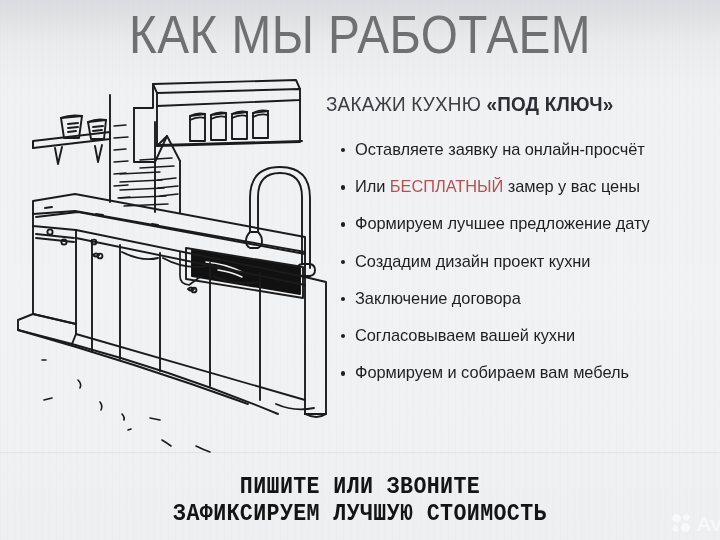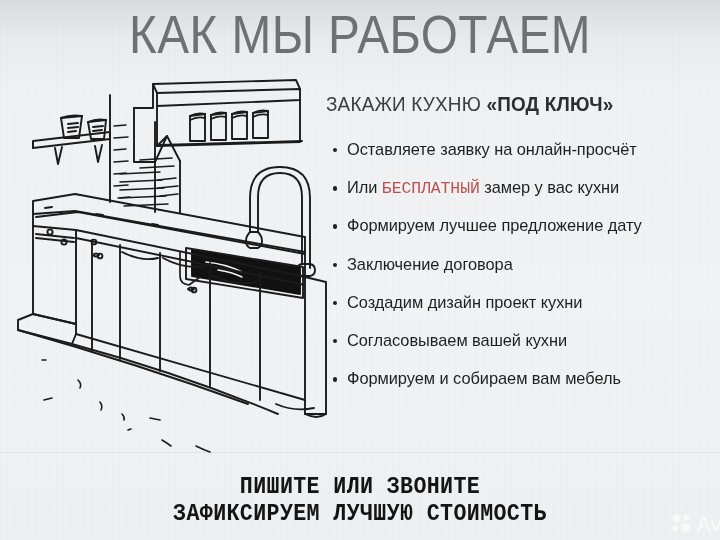--- a/index.html
+++ b/index.html
@@ -73,21 +73,21 @@
     transform: scaleX(0.97);
     transform-origin: 0 50%;
   }
   .subtitle .strong {
     font-weight: 700;
     color: #2b2e33;
   }
 
   ul.steps {
     list-style: none;
-    margin: 4px;
+    margin: 12px;
     padding: 0;
     margin-top: 24px;
   }
   ul.steps li {
     position: relative;
     padding-left: 17px;
     font-size: 16.4px;
     line-height: 19px;
     color: #1d1f22;
     margin-bottom: 18.2px;
@@ -99,21 +99,20 @@
     position: absolute;
     left: 3px;
     top: 8px;
     width: 4.4px;
     height: 4.4px;
     border-radius: 50%;
     background: #1d1f22;
   }
   ul.steps li .hl {
     color: #b9504e;
-    font-family: Liberation Mono, monospace;
   }
 
   
   .separator {
     position: absolute;
     left: 0;
     top: 452px;
     width: 720px;
     height: 1px;
     background: rgba(0,0,0,0.055);
@@ -339,24 +338,24 @@
       </g>
 
     </svg>
   </div>
 
   <div class="right-col">
     <div class="subtitle"><span>ЗАКАЖИ КУХНЮ </span><span class="strong">«ПОД КЛЮЧ»</span></div>
 
     <ul class="steps">
       <li><span>Оставляете заявку на онлайн-просчёт</span><span class="hl"></span><span></span></li>
-      <li><span>Или </span><span class="hl">БЕСПЛАТНЫЙ</span><span> замер у вас кухни</span></li>
+      <li><span>Или </span><span class="hl">БЕСПЛАТНЫЙ</span><span> замер у вас цены</span></li>
       <li><span>Формируем лучшее предложение дату</span><span class="hl"></span><span></span></li>
+      <li><span>Создадим дизайн проект кухни</span><span class="hl"></span><span></span></li>
       <li><span>Заключение договора</span><span class="hl"></span><span></span></li>
-      <li><span>Создадим дизайн проект кухни</span><span class="hl"></span><span></span></li>
       <li><span>Согласовываем вашей кухни</span><span class="hl"></span><span></span></li>
       <li><span>Формируем и собираем вам мебель</span><span class="hl"></span><span></span></li>
     </ul>
   </div>
 
   <div class="separator"></div>
 
   <div class="bottom-block">
     <div class="l1">ПИШИТЕ ИЛИ ЗВОНИТЕ</div>
     <div class="l2">ЗАФИКСИРУЕМ ЛУЧШУЮ СТОИМОСТЬ</div>

